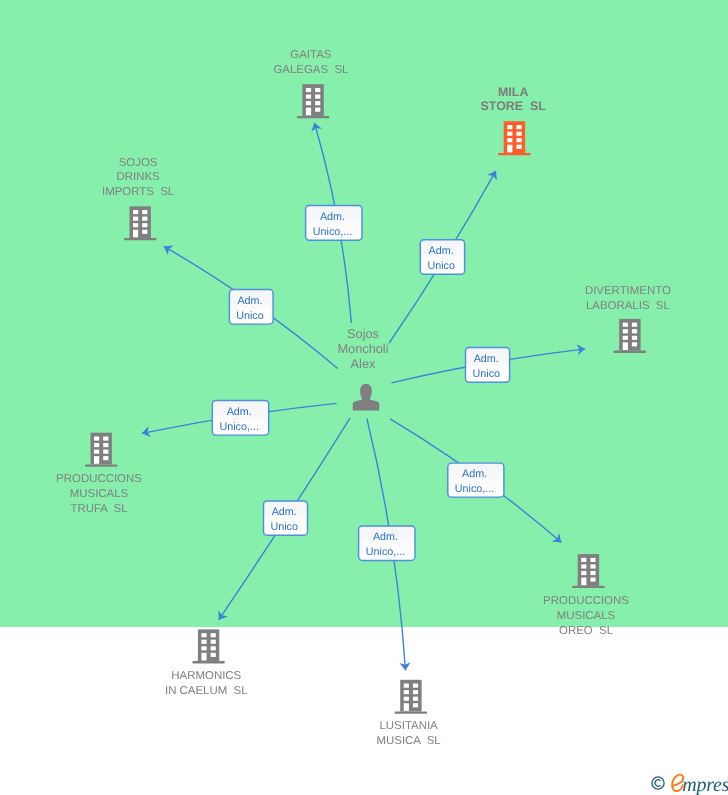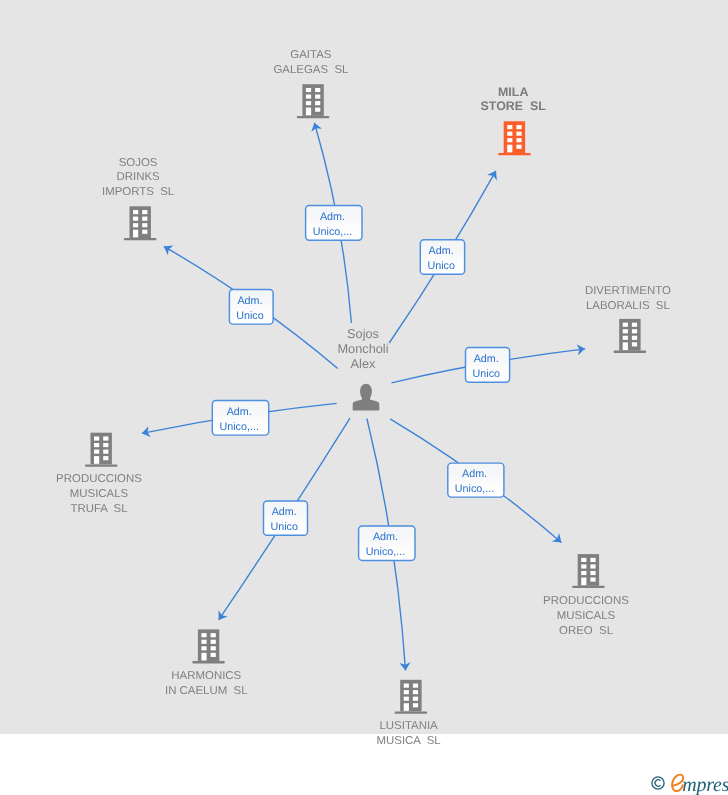--- a/index.html
+++ b/index.html
@@ -1,20 +1,20 @@
 <!DOCTYPE html>
 <html><head>
 <meta charset="utf-8">
 <title>Empresia network graph</title>
 <style>
   html,body{margin:0;padding:0;background:#ffffff;}
   body{width:728px;height:795px;overflow:hidden;
        font-family:"Liberation Sans",sans-serif;
        -webkit-font-smoothing:antialiased;text-rendering:geometricPrecision;}
-  #stage{position:relative;width:728px;height:734px;background:#e5e5e5;}
+  #stage{position:relative;width:728px;height:627px;background:#86efac;}
 
   #graph{display:block;position:absolute;left:0;top:0;}
   text{white-space:pre;}
   .nlabel{font-family:"Liberation Sans",sans-serif;font-size:11.45px;fill:#808080;text-anchor:middle;}
   .nlabel.root{font-weight:bold;fill:#7b7b7b;font-size:12.4px;}
   .nlabel.person{font-size:12.75px;fill:#808080;}
   .elabel{font-family:"Liberation Sans",sans-serif;font-size:10.75px;fill:#2a72cf;text-anchor:middle;}
   .edge{fill:none;stroke:#3b82d8;stroke-width:1.35;}
   .arrowhead{fill:#3b82d8;}
   .ebox{fill:url(#boxgrad);stroke:#4d8fe0;stroke-width:1.45;}

